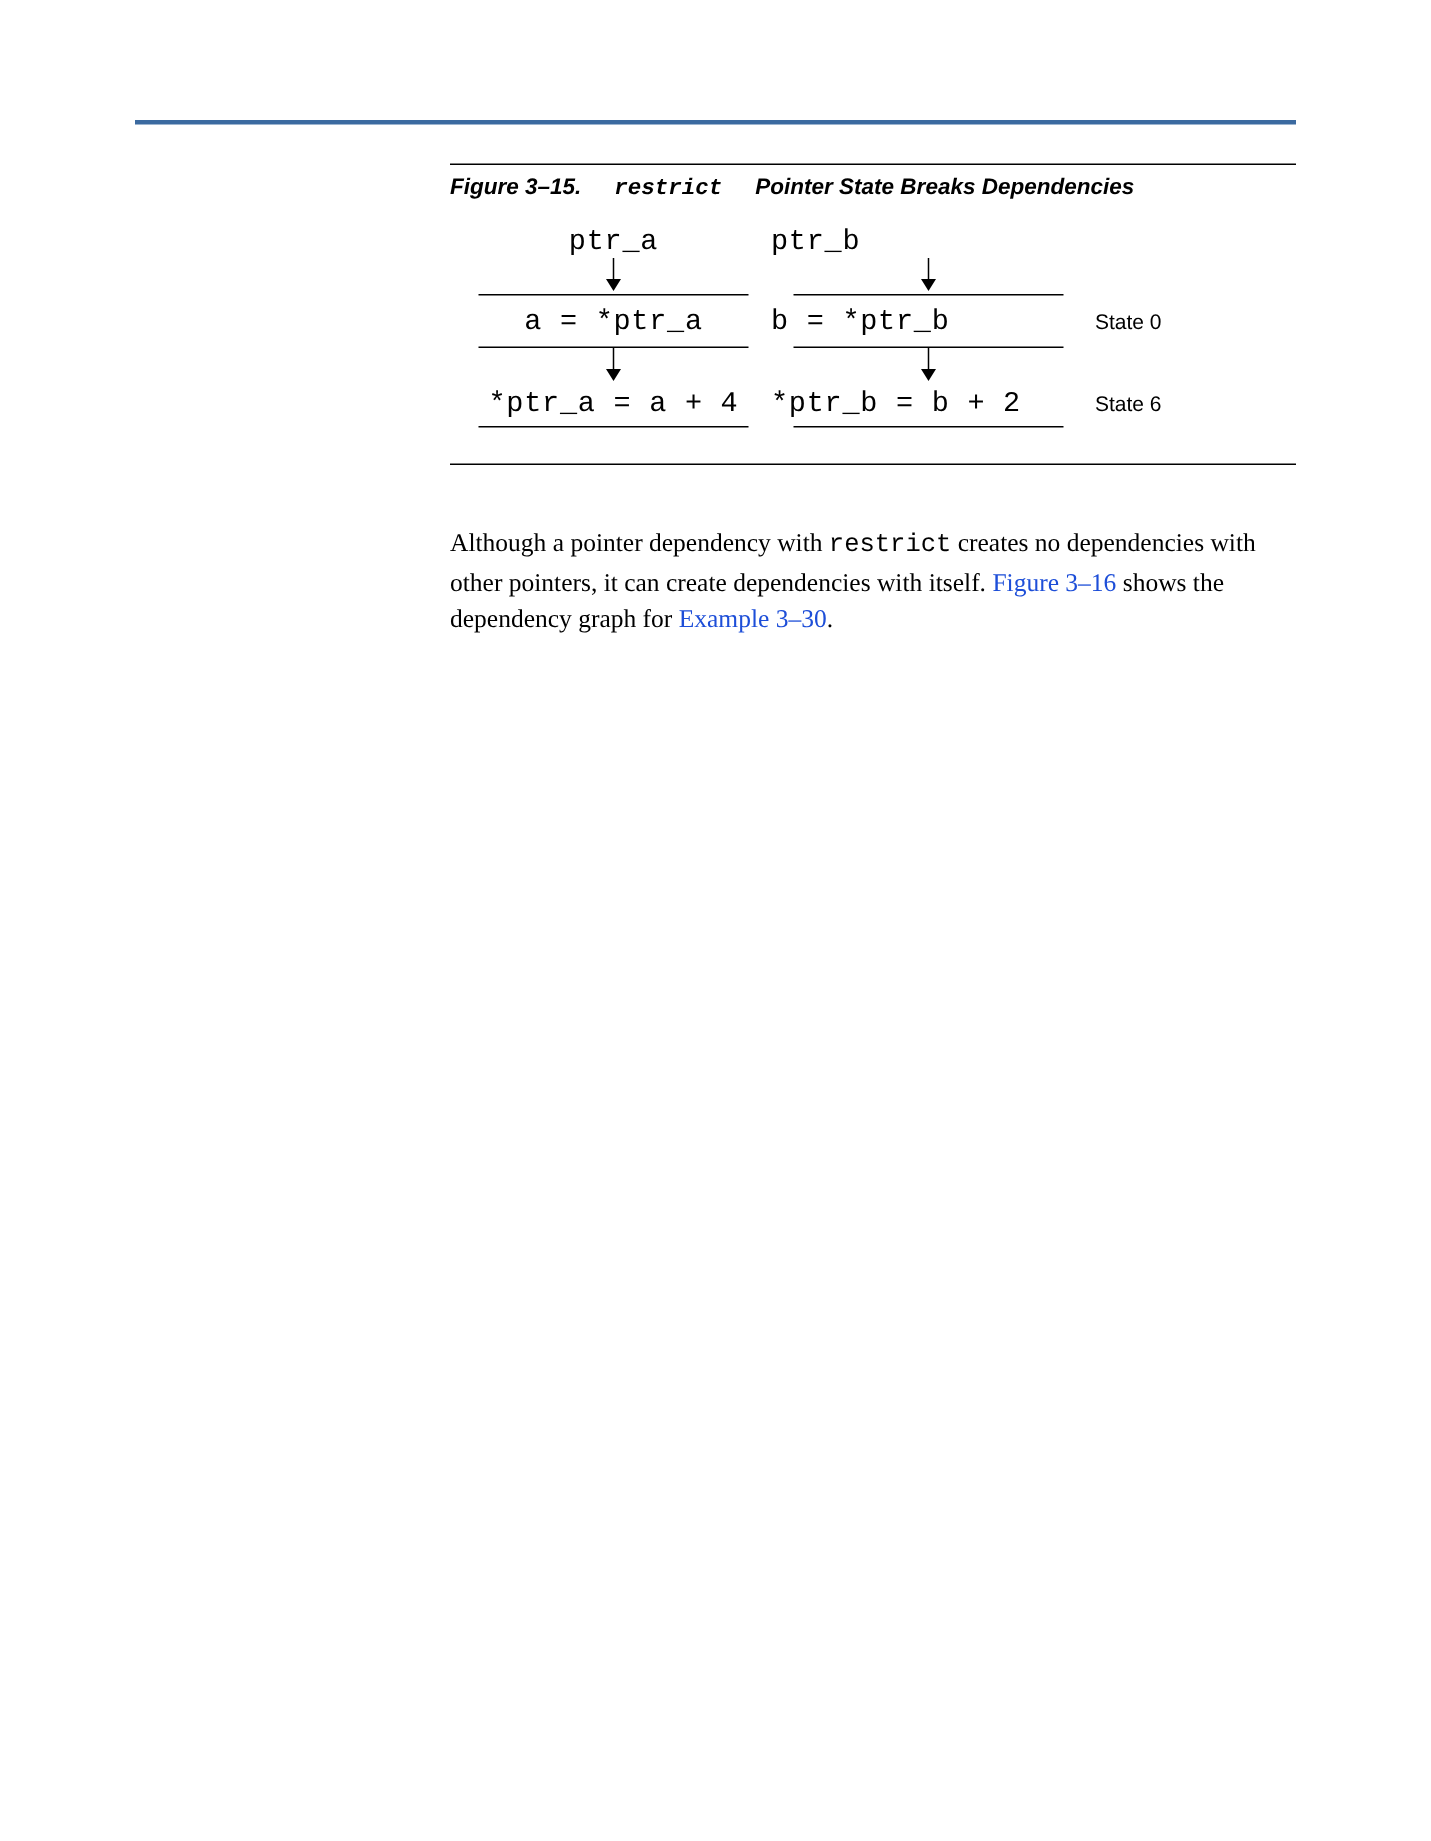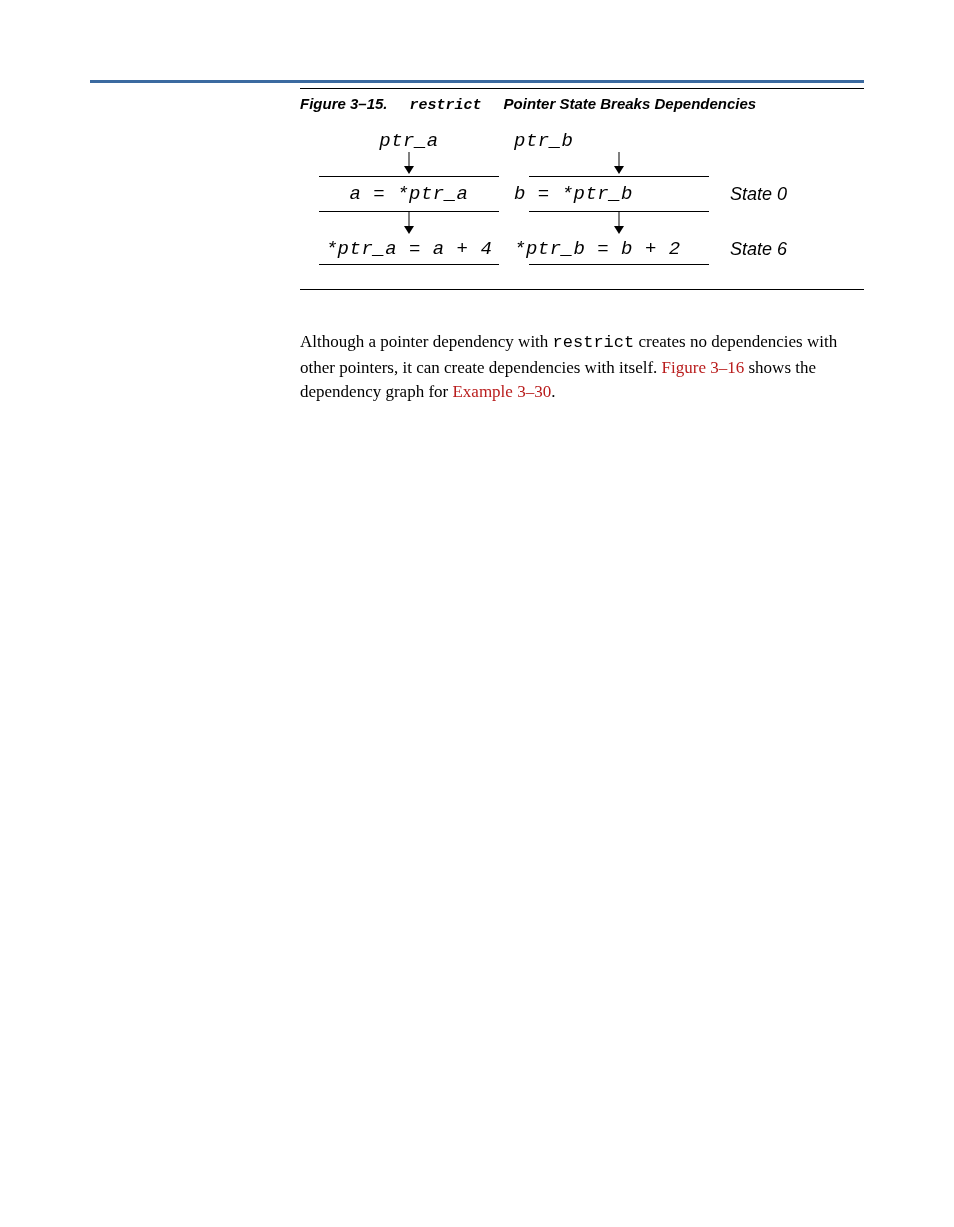--- a/index.html
+++ b/index.html
@@ -14,21 +14,21 @@
   .header-rule {
     position: absolute;
     top: 80px;
     left: 90px;
     right: 90px;
     height: 3px;
     background: #3b6aa0;
   }
   .content {
     position: absolute;
-    top: 88px;
+    top: 109px;
     left: 90px;
     right: 90px;
   }
   .figure-block {
     margin-left: 210px;
     margin-bottom: 20px;
   }
   .fig-caption {
     border-top: 1px solid #000;
     padding-top: 6px;
@@ -43,25 +43,24 @@
   }
   .fig-caption .fignum { white-space: nowrap; }
   .fig-caption .figkw { font-family: "Courier New", monospace; font-style: italic; }
   .fig-caption .figtitle { }
   .diagram {
     padding: 6px 0 14px 4px;
   }
   .diagram .row {
     display: flex;
     align-items: center;
-    font-style: italic;
   }
   .cellA { width: 210px; text-align: center; }
   .cellB { width: 210px; text-align: left; }
-  .cellLabel { width: 90px; font-family: Arial, Helvetica, sans-serif; font-size: 18px; text-align: left; padding-left: 6px; }
+  .cellLabel { width: 90px; font-family: Arial, Helvetica, sans-serif; font-size: 14px; text-align: left; padding-left: 6px; }
   .mono { font-family: "Courier New", monospace; font-size: 19px; letter-spacing: 0.5px; }
   .arrow-row { height: 24px; }
   .arrow {
     position: relative;
     height: 24px;
   }
   .arrow .stem {
     position: absolute;
     left: 50%;
     top: 0;
@@ -94,21 +93,21 @@
   .body-para {
     margin-left: 210px;
     margin-top: 40px;
     font-size: 17px;
     line-height: 1.45;
     color: #000;
   }
   .body-para .mono-inline {
     font-family: "Courier New", monospace;
   }
-  .link { color: #b91c1c; }
+  .link { color: #1d4ed8; }
   .example-heading {
     margin-top: 38px;
     font-family: Arial, Helvetica, sans-serif;
     font-weight: bold;
     font-style: italic;
     font-size: 15px;
   }
 </style>
 </head>
 <body>

